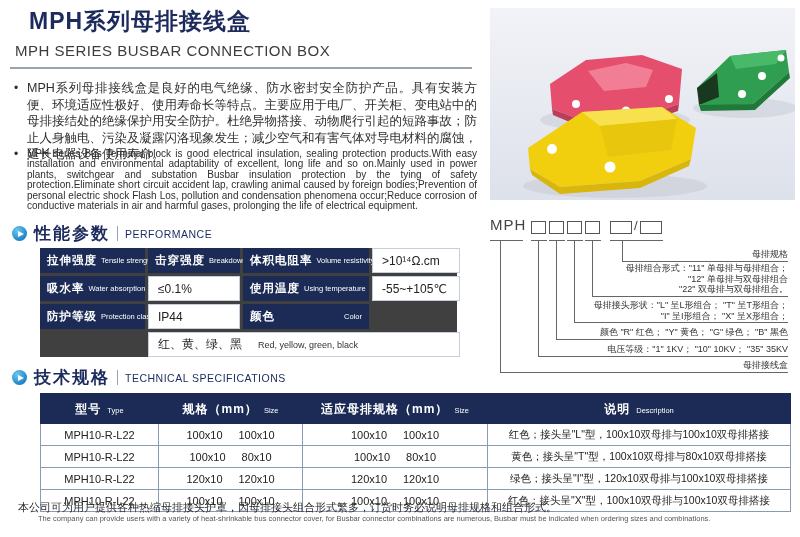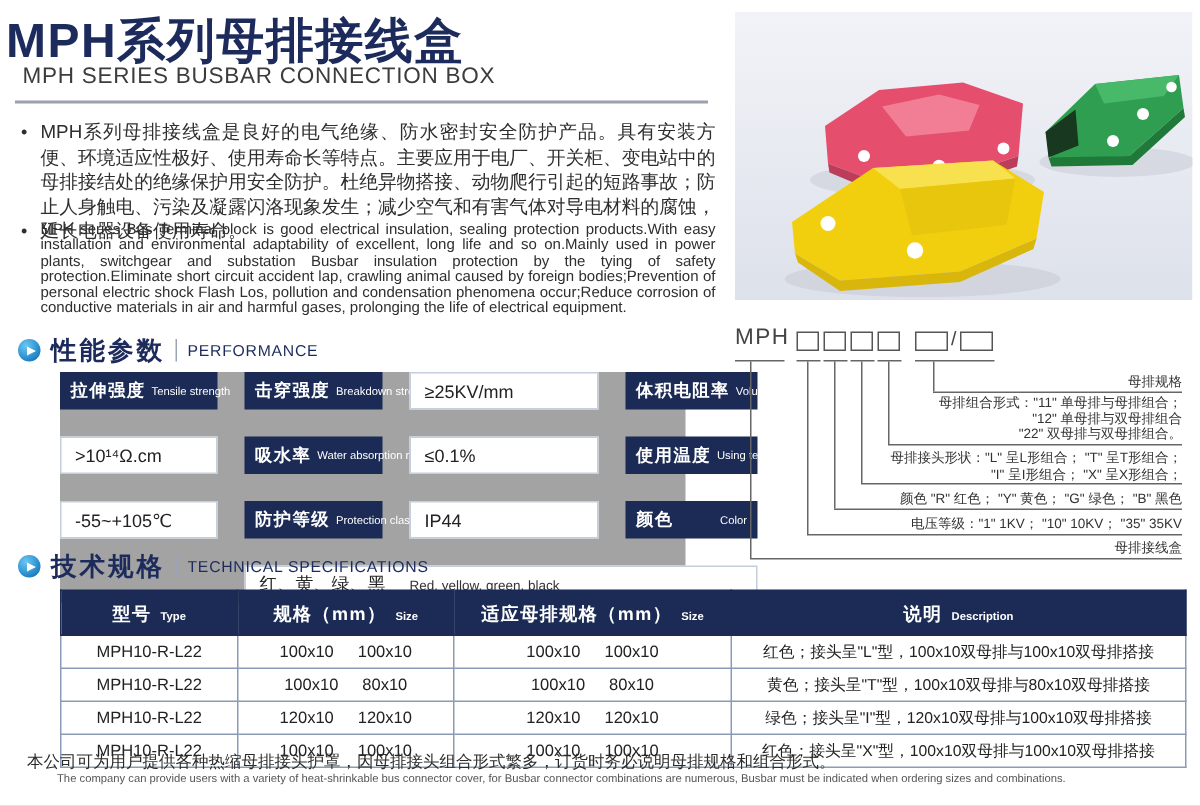--- a/index.html
+++ b/index.html
@@ -2,62 +2,62 @@
 <html><head>
 <meta charset="utf-8">
 <style>
   html,body{margin:0;padding:0;background:#c9ccd4;}
   .page{
     position:relative;width:800px;height:537px;background:#ffffff;
     font-family:"Liberation Sans","DejaVu Sans",sans-serif;
     overflow:hidden;margin:0 auto;
   }
   
-  .title-zh{position:absolute;left:4px;top:6px;font-size:32px;font-weight:bold;color:#1c2a5c;letter-spacing:1px;}
+  .title-zh{position:absolute;left:29px;top:6px;font-size:23px;font-weight:bold;color:#1c2a5c;letter-spacing:1px;}
   .title-en{position:absolute;left:15px;top:42px;font-size:15px;color:#3c3c3c;letter-spacing:.5px;}
   .head-rule{position:absolute;left:10px;top:67px;width:462px;height:2px;background:#9aa2ad;}
   
   .bullet{position:absolute;left:14px;width:463px;color:#2e2e2e;}
   .bullet .dot{position:absolute;left:0;top:0;font-size:12px;}
   .bullet .txt{display:block;margin-left:13px;}
   .bullet-zh{top:80px;font-size:12.5px;line-height:16.5px;text-align:justify;}
   .bullet-en{top:149px;font-size:10px;line-height:10.4px;text-align:justify;}
   
   .photo{position:absolute;left:490px;top:8px;width:305px;height:192px;}
   
   .sec-head{position:absolute;left:12px;display:flex;align-items:center;gap:7px;}
   .sec-icon{width:15px;height:15px;border-radius:50%;background:radial-gradient(circle at 35% 30%,#6cc8f0 0%,#2e93d2 55%,#0f5ea6 100%);display:inline-flex;align-items:center;justify-content:center;flex:0 0 auto;}
   .sec-icon .tri{width:0;height:0;border-left:6px solid #fff;border-top:3.5px solid transparent;border-bottom:3.5px solid transparent;margin-left:2px;}
   .sec-zh{font-size:17px;font-weight:bold;color:#1c2a5c;letter-spacing:2px;}
   .sec-sep{width:1px;height:15px;background:#9aa2b5;}
   .sec-en{font-size:10.5px;font-weight:normal;color:#1c2a5c;letter-spacing:.5px;}
   
   .perf{position:absolute;left:40px;top:248px;width:417px;display:grid;
-        grid-template-columns:105px 92px 126px 88px;grid-auto-rows:25px;gap:18px;background:#a3a3a3;}
+        grid-template-columns:105px 92px 126px 88px;grid-auto-rows:25px;gap:3px;background:#404040;}
   .pcell{display:flex;align-items:center;}
   .plabel{background:#1b2b55;color:#fff;padding:0 7px;justify-content:space-between;}
   .plabel .zh{font-size:11.5px;font-weight:bold;letter-spacing:1px;white-space:nowrap;}
   .plabel .en{font-size:7.5px;white-space:nowrap;margin-left:4px;}
   .pval{background:#fff;border:1px solid #c4cedd;color:#222;font-size:12px;padding:0 9px;}
   .pval-wide{grid-column:2 / span 3;}
   .pval .en2{font-size:9px;color:#333;margin-left:16px;}
   
   .diagram{position:absolute;left:488px;top:216px;width:307px;height:162px;font-size:9px;color:#333;}
   .dg-prefix{position:absolute;left:2px;top:0;font-size:15px;color:#444;letter-spacing:1px;}
   .dg-box{position:absolute;top:5px;width:13px;height:11px;border:1.5px solid #555;background:#fff;}
   .dg-box.wide{width:20px;}
   .dg-slash{position:absolute;top:2px;font-size:13px;color:#444;}
   .hline{position:absolute;height:1px;background:#666;}
   .vline{position:absolute;width:1px;background:#666;}
   .dg-label{position:absolute;right:7px;text-align:right;line-height:10.5px;white-space:pre-line;}
   
   .spec-table{position:absolute;left:40px;top:393px;width:750px;border-collapse:collapse;table-layout:fixed;}
   .spec-table th{background:#1b2b55;color:#fff;height:27px;font-weight:bold;border:1px solid #1b2b55;}
   .spec-table th .zh{font-size:12px;letter-spacing:1px;}
-  .spec-table th .en{font-size:7.5px;font-weight:bold;margin-left:6px;}
+  .spec-table th .en{font-size:7.5px;font-weight:normal;margin-left:6px;}
   .spec-table td{border:1px solid #8b9ab5;height:19px;text-align:center;color:#222;font-size:11px;background:#fff;}
   .spec-table{border:1px solid #2f3f66;}
   .spec-table td.desc{font-size:10.5px;}
   .pair span{display:inline-block;margin:0 8px;}
   
   .foot-zh{position:absolute;left:18px;top:500px;font-size:11px;color:#2b2b2b;}
   .foot-en{position:absolute;left:18px;top:514px;font-size:7.5px;color:#555;margin-left:20px;}
 </style>
 </head>
 <body>
@@ -133,21 +133,20 @@
   <div class="perf">
 
     <div class="pcell plabel">
         <span class="zh">拉伸强度</span>
         <span class="en">Tensile strength</span>
       </div>
     <div class="pcell plabel">
         <span class="zh">击穿强度</span>
         <span class="en">Breakdown strength</span>
       </div>
-    <div class="pcell pval">≥25KV/mm</div>
 
     <div class="pcell plabel">
         <span class="zh">体积电阻率</span>
         <span class="en">Volume resistivity</span>
       </div>
     <div class="pcell pval">&gt;10¹⁴Ω.cm</div>
     <div class="pcell plabel">
         <span class="zh">吸水率</span>
         <span class="en">Water absorption rate</span>
       </div>

